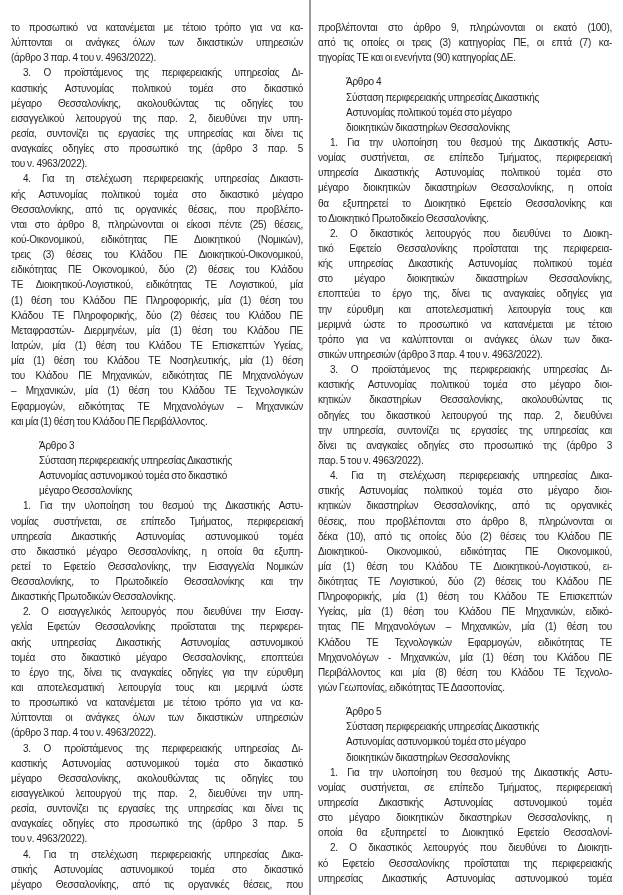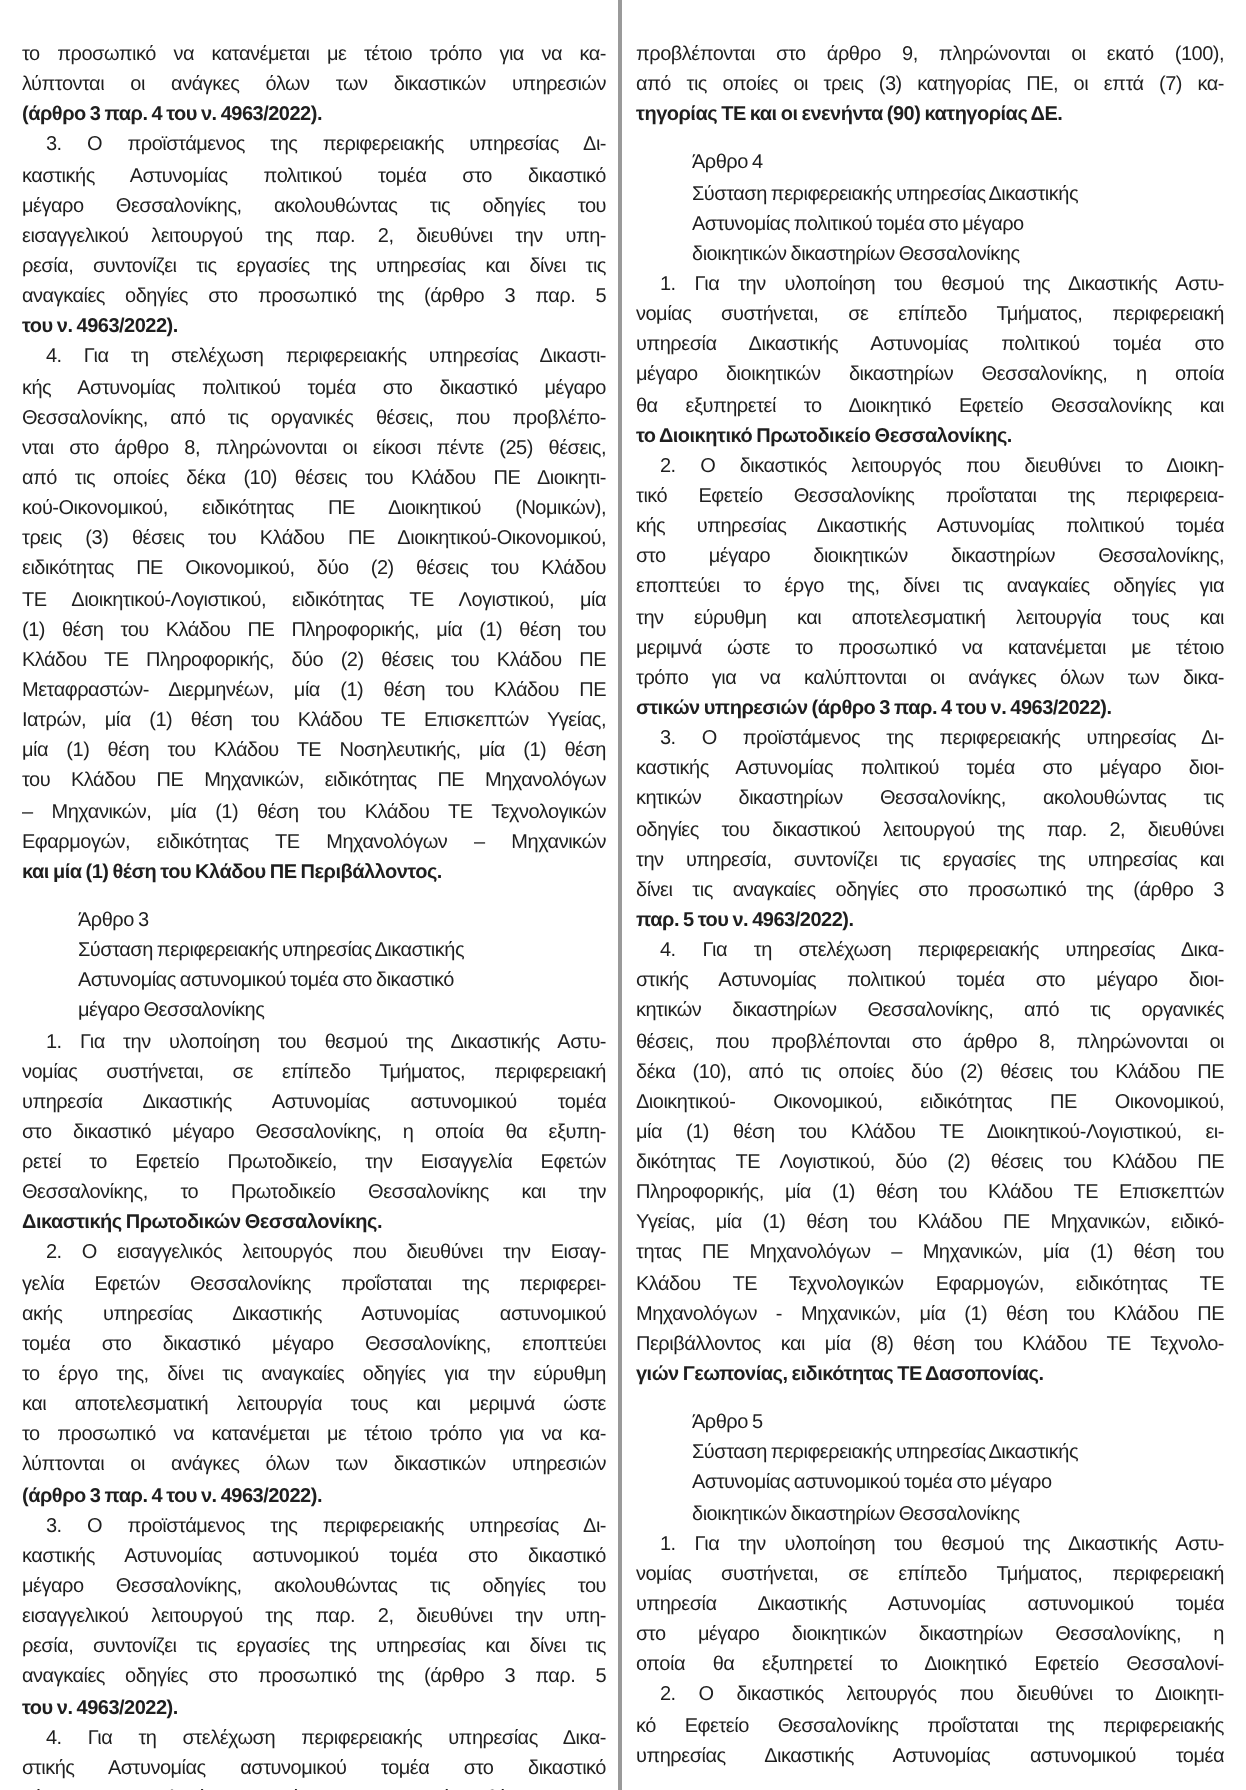--- a/index.html
+++ b/index.html
@@ -41,21 +41,20 @@
   }
   .line {
     display: block;
     white-space: nowrap;
     text-align: justify;
     text-align-last: justify;
     height: 15.15px;
   }
   .line.last {
     text-align-last: left;
-    font-weight: bold;
   }
   .indent { padding-left: 12px; }
   .heading {
     padding-left: 28px;
     text-align-last: left;
   }
   .gap { height: 9px; }
 </style>
 </head>
 <body>
@@ -69,21 +68,20 @@
       <span class="line">καστικής Αστυνομίας πολιτικού τομέα στο δικαστικό</span>
       <span class="line">μέγαρο Θεσσαλονίκης, ακολουθώντας τις οδηγίες του</span>
       <span class="line">εισαγγελικού λειτουργού της παρ. 2, διευθύνει την υπη-</span>
       <span class="line">ρεσία, συντονίζει τις εργασίες της υπηρεσίας και δίνει τις</span>
       <span class="line">αναγκαίες οδηγίες στο προσωπικό της (άρθρο 3 παρ. 5</span>
       <span class="line last">του ν. 4963/2022).</span>
       <span class="line indent">4. Για τη στελέχωση περιφερειακής υπηρεσίας Δικαστι-</span>
       <span class="line">κής Αστυνομίας πολιτικού τομέα στο δικαστικό μέγαρο</span>
       <span class="line">Θεσσαλονίκης, από τις οργανικές θέσεις, που προβλέπο-</span>
       <span class="line">νται στο άρθρο 8, πληρώνονται οι είκοσι πέντε (25) θέσεις,</span>
-      <span class="line">από τις οποίες δέκα (10) θέσεις του Κλάδου ΠΕ Διοικητι-</span>
       <span class="line">κού-Οικονομικού, ειδικότητας ΠΕ Διοικητικού (Νομικών),</span>
       <span class="line">τρεις (3) θέσεις του Κλάδου ΠΕ Διοικητικού-Οικονομικού,</span>
       <span class="line">ειδικότητας ΠΕ Οικονομικού, δύο (2) θέσεις του Κλάδου</span>
       <span class="line">ΤΕ Διοικητικού-Λογιστικού, ειδικότητας ΤΕ Λογιστικού, μία</span>
       <span class="line">(1) θέση του Κλάδου ΠΕ Πληροφορικής, μία (1) θέση του</span>
       <span class="line">Κλάδου ΤΕ Πληροφορικής, δύο (2) θέσεις του Κλάδου ΠΕ</span>
       <span class="line">Μεταφραστών- Διερμηνέων, μία (1) θέση του Κλάδου ΠΕ</span>
       <span class="line">Ιατρών, μία (1) θέση του Κλάδου ΤΕ Επισκεπτών Υγείας,</span>
       <span class="line">μία (1) θέση του Κλάδου ΤΕ Νοσηλευτικής, μία (1) θέση</span>
       <span class="line">του Κλάδου ΠΕ Μηχανικών, ειδικότητας ΠΕ Μηχανολόγων</span>
@@ -92,21 +90,21 @@
       <span class="line last">και μία (1) θέση του Κλάδου ΠΕ Περιβάλλοντος.</span>
       <span class="gap" style="display: block;"></span>
       <span class="line heading">Άρθρο 3</span>
       <span class="line heading">Σύσταση περιφερειακής υπηρεσίας Δικαστικής</span>
       <span class="line heading">Αστυνομίας αστυνομικού τομέα στο δικαστικό</span>
       <span class="line heading">μέγαρο Θεσσαλονίκης</span>
       <span class="line indent">1. Για την υλοποίηση του θεσμού της Δικαστικής Αστυ-</span>
       <span class="line">νομίας συστήνεται, σε επίπεδο Τμήματος, περιφερειακή</span>
       <span class="line">υπηρεσία Δικαστικής Αστυνομίας αστυνομικού τομέα</span>
       <span class="line">στο δικαστικό μέγαρο Θεσσαλονίκης, η οποία θα εξυπη-</span>
-      <span class="line">ρετεί το Εφετείο Πρωτοδικείο, την Εισαγγελία Εφετών</span>
+      <span class="line">ρετεί το Εφετείο Θεσσαλονίκης, την Εισαγγελία Νομικών</span>
       <span class="line">Θεσσαλονίκης, το Πρωτοδικείο Θεσσαλονίκης και την</span>
       <span class="line last">Δικαστικής Πρωτοδικών Θεσσαλονίκης.</span>
       <span class="line indent">2. Ο εισαγγελικός λειτουργός που διευθύνει την Εισαγ-</span>
       <span class="line">γελία Εφετών Θεσσαλονίκης προΐσταται της περιφερει-</span>
       <span class="line">ακής υπηρεσίας Δικαστικής Αστυνομίας αστυνομικού</span>
       <span class="line">τομέα στο δικαστικό μέγαρο Θεσσαλονίκης, εποπτεύει</span>
       <span class="line">το έργο της, δίνει τις αναγκαίες οδηγίες για την εύρυθμη</span>
       <span class="line">και αποτελεσματική λειτουργία τους και μεριμνά ώστε</span>
       <span class="line">το προσωπικό να κατανέμεται με τέτοιο τρόπο για να κα-</span>
       <span class="line">λύπτονται οι ανάγκες όλων των δικαστικών υπηρεσιών</span>

